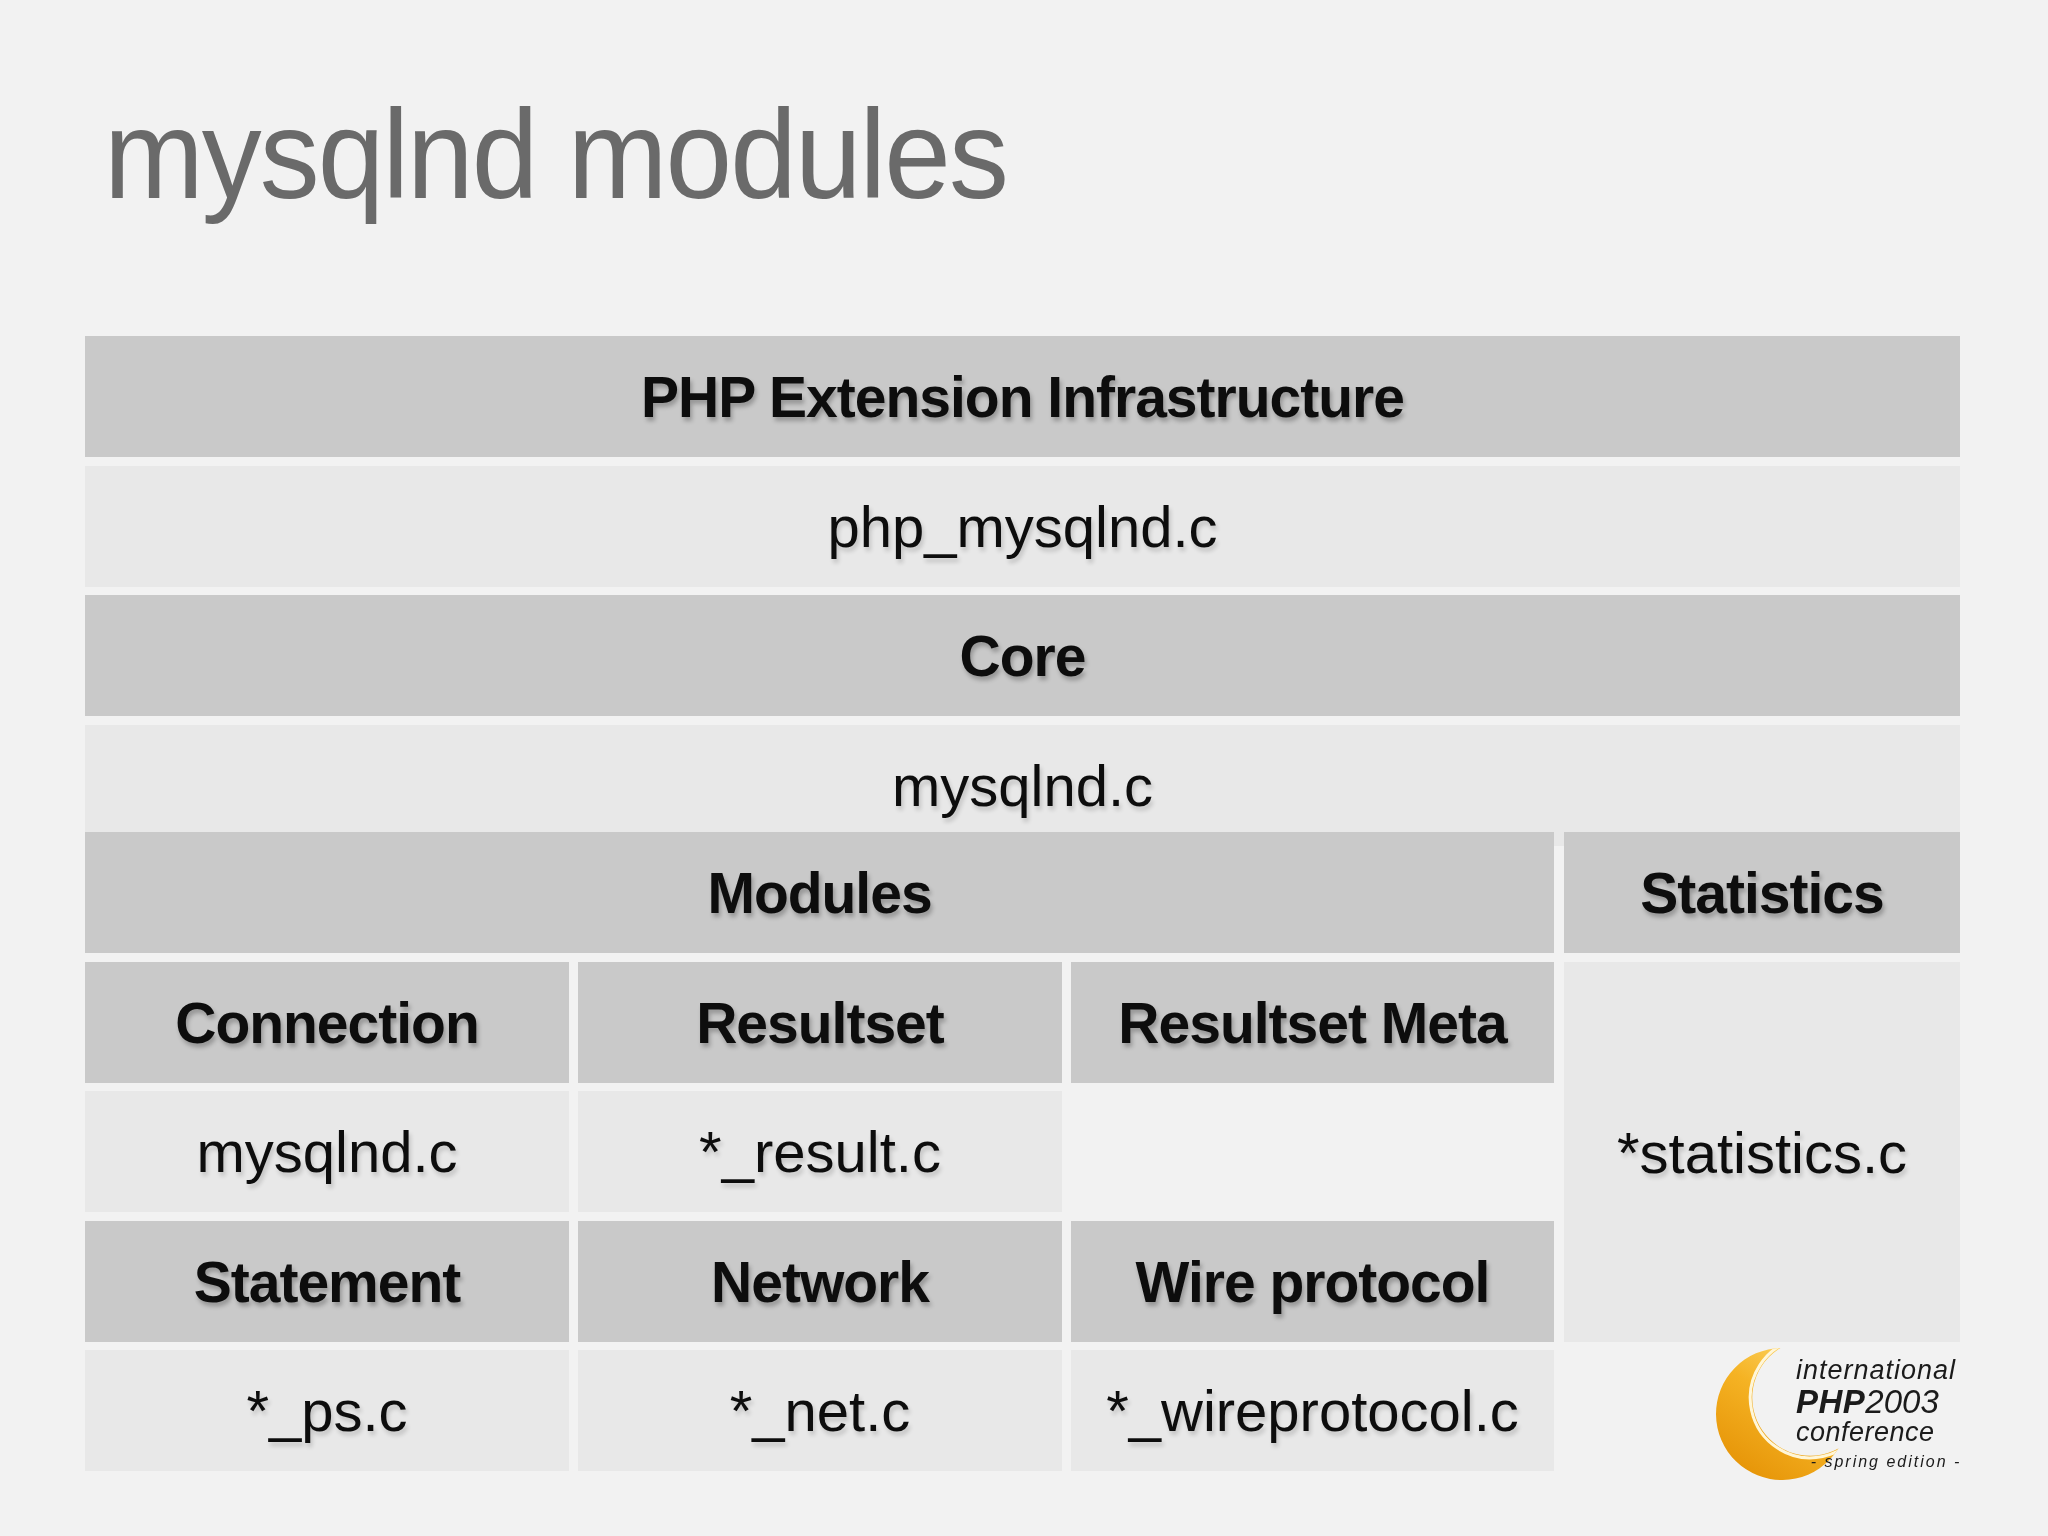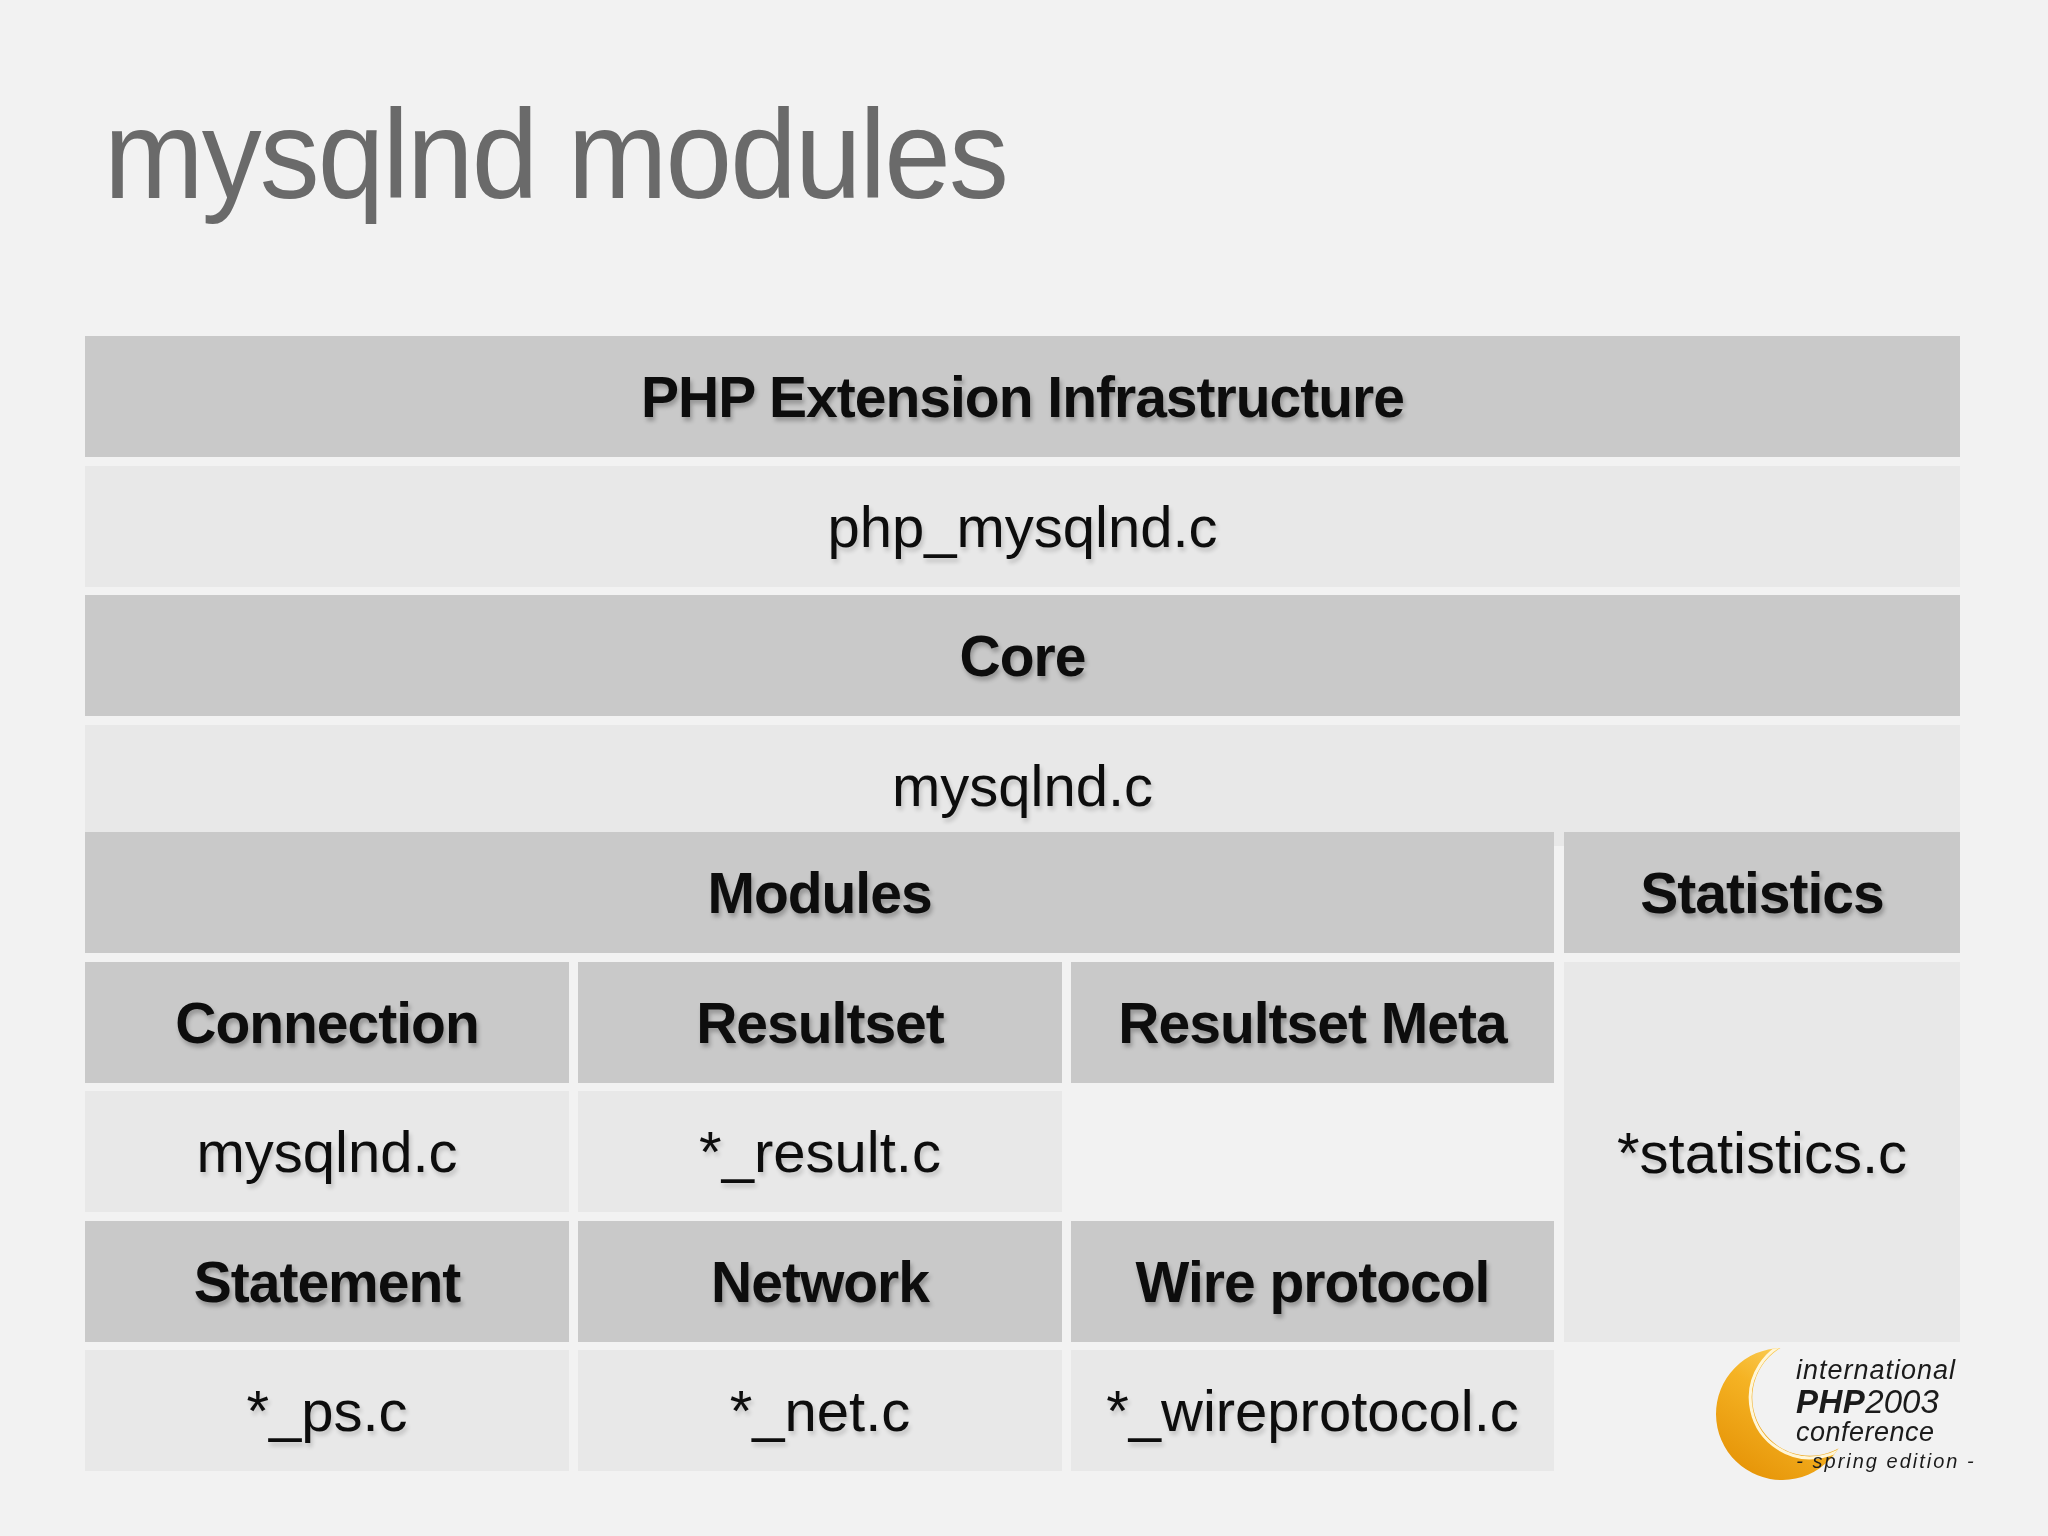--- a/index.html
+++ b/index.html
@@ -88,21 +88,21 @@
     width: 204px;
     color: var(--logo-text, #1b1b1b);
     font-style: italic;
     text-align: left;
   }
   .logo-l1 { font-size: 27px; line-height: 29px; letter-spacing: 1px; white-space: nowrap; }
   .logo-l2 { font-size: 33px; line-height: 33px; white-space: nowrap; }
   .logo-l2 .brand { font-weight: 700; letter-spacing: 0.5px; margin-top: 48px; }
   .logo-l2 .year  { font-weight: 400; }
   .logo-l3 { font-size: 27px; line-height: 29px; letter-spacing: 0.5px; white-space: nowrap; }
-  .logo-l4 { font-size: 20px; line-height: 19px; margin-top: 5px; letter-spacing: 2px; text-align: center; width: 180px; white-space: nowrap; }
+  .logo-l4 { font-size: 16px; line-height: 19px; margin-top: 5px; letter-spacing: 2px; text-align: center; width: 180px; white-space: nowrap; }
 </style>
 </head>
 <body>
 
 <div id="slide">
 
   <h1 class="title">mysqlnd modules</h1>
 
   <div class="cell hdr row-full r1">PHP Extension Infrastructure</div>
   <div class="cell val row-full r2">php_mysqlnd.c</div>

